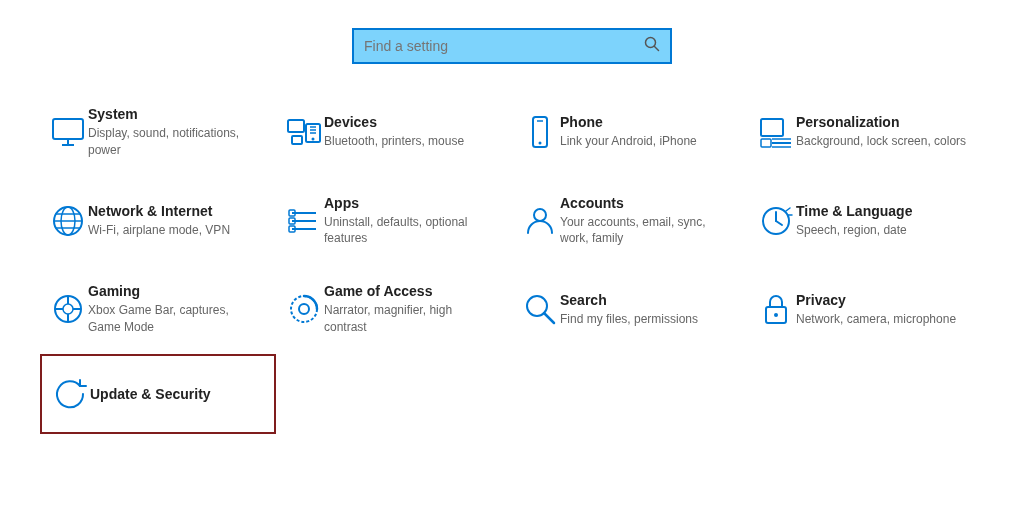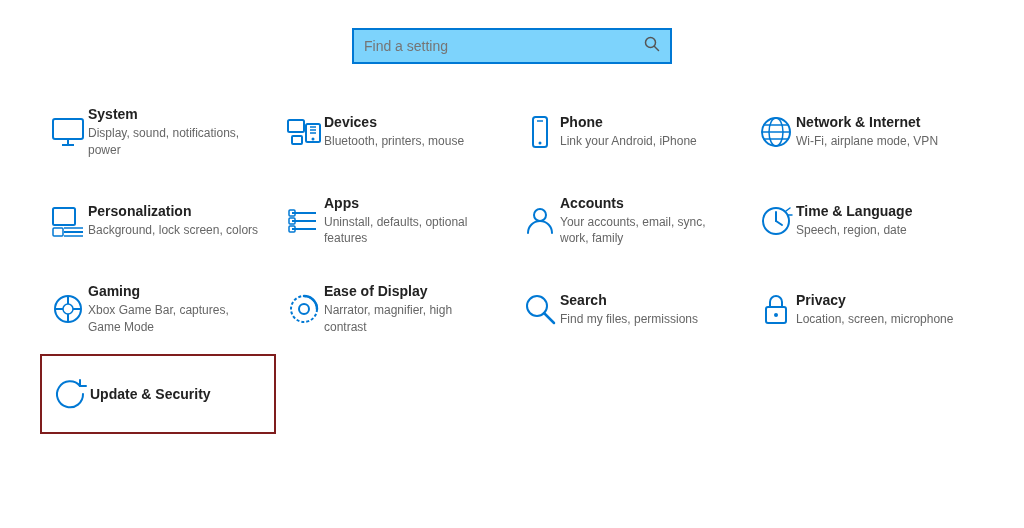--- a/index.html
+++ b/index.html
@@ -145,45 +145,45 @@
     </svg>
     </div>
     <div class="setting-text">
       <span class="setting-title">Phone</span>
       <span class="setting-subtitle">Link your Android, iPhone</span>
     </div>
   </div>
     <div class="setting-item">
     <div class="setting-icon">
       <svg viewBox="0 0 36 36" fill="none" xmlns="http://www.w3.org/2000/svg">
+      <rect x="3" y="5" width="22" height="17" rx="1.5" stroke="#0078d4" stroke-width="2"></rect>
+      <rect x="3" y="25" width="10" height="8" rx="1" stroke="#0078d4" stroke-width="1.5"></rect>
+      <line x1="14" y1="29" x2="33" y2="29" stroke="#0078d4" stroke-width="2"></line>
+      <line x1="14" y1="25" x2="33" y2="25" stroke="#0078d4" stroke-width="1.5"></line>
+      <line x1="14" y1="33" x2="33" y2="33" stroke="#0078d4" stroke-width="1.5"></line>
+    </svg>
+    </div>
+    <div class="setting-text">
+      <span class="setting-title">Personalization</span>
+      <span class="setting-subtitle">Background, lock screen, colors</span>
+    </div>
+  </div>
+    <div class="setting-item">
+    <div class="setting-icon">
+      <svg viewBox="0 0 36 36" fill="none" xmlns="http://www.w3.org/2000/svg">
       <circle cx="18" cy="18" r="14" stroke="#0078d4" stroke-width="2"></circle>
       <ellipse cx="18" cy="18" rx="7" ry="14" stroke="#0078d4" stroke-width="1.5"></ellipse>
       <line x1="4" y1="18" x2="32" y2="18" stroke="#0078d4" stroke-width="1.5"></line>
       <line x1="6" y1="11" x2="30" y2="11" stroke="#0078d4" stroke-width="1.5"></line>
       <line x1="6" y1="25" x2="30" y2="25" stroke="#0078d4" stroke-width="1.5"></line>
     </svg>
     </div>
     <div class="setting-text">
       <span class="setting-title">Network &amp; Internet</span>
       <span class="setting-subtitle">Wi-Fi, airplane mode, VPN</span>
-    </div>
-  </div>
-    <div class="setting-item">
-    <div class="setting-icon">
-      <svg viewBox="0 0 36 36" fill="none" xmlns="http://www.w3.org/2000/svg">
-      <rect x="3" y="5" width="22" height="17" rx="1.5" stroke="#0078d4" stroke-width="2"></rect>
-      <rect x="3" y="25" width="10" height="8" rx="1" stroke="#0078d4" stroke-width="1.5"></rect>
-      <line x1="14" y1="29" x2="33" y2="29" stroke="#0078d4" stroke-width="2"></line>
-      <line x1="14" y1="25" x2="33" y2="25" stroke="#0078d4" stroke-width="1.5"></line>
-      <line x1="14" y1="33" x2="33" y2="33" stroke="#0078d4" stroke-width="1.5"></line>
-    </svg>
-    </div>
-    <div class="setting-text">
-      <span class="setting-title">Personalization</span>
-      <span class="setting-subtitle">Background, lock screen, colors</span>
     </div>
   </div>
     <div class="setting-item">
     <div class="setting-icon">
       <svg viewBox="0 0 36 36" fill="none" xmlns="http://www.w3.org/2000/svg">
       <line x1="6" y1="10" x2="30" y2="10" stroke="#0078d4" stroke-width="2"></line>
       <line x1="6" y1="18" x2="30" y2="18" stroke="#0078d4" stroke-width="2"></line>
       <line x1="6" y1="26" x2="30" y2="26" stroke="#0078d4" stroke-width="2"></line>
       <rect x="3" y="7" width="6" height="6" rx="1" stroke="#0078d4" stroke-width="1.5"></rect>
       <rect x="3" y="15" width="6" height="6" rx="1" stroke="#0078d4" stroke-width="1.5"></rect>
@@ -239,21 +239,21 @@
   </div>
     <div class="setting-item">
     <div class="setting-icon">
       <svg viewBox="0 0 36 36" fill="none" xmlns="http://www.w3.org/2000/svg">
       <circle cx="18" cy="18" r="13" stroke="#0078d4" stroke-width="2" stroke-dasharray="3 2"></circle>
       <circle cx="18" cy="18" r="5" stroke="#0078d4" stroke-width="2"></circle>
       <path d="M18 5 A13 13 0 0 1 31 18" stroke="#0078d4" stroke-width="2.5" stroke-linecap="round"></path>
     </svg>
     </div>
     <div class="setting-text">
-      <span class="setting-title">Ease of Display</span>
+      <span class="setting-title">Game of Access</span>
       <span class="setting-subtitle">Narrator, magnifier, high contrast</span>
     </div>
   </div>
     <div class="setting-item">
     <div class="setting-icon">
       <svg viewBox="0 0 36 36" fill="none" xmlns="http://www.w3.org/2000/svg">
       <circle cx="15" cy="15" r="10" stroke="#0078d4" stroke-width="2"></circle>
       <line x1="22" y1="22" x2="32" y2="32" stroke="#0078d4" stroke-width="2.5" stroke-linecap="round"></line>
     </svg>
     </div>
@@ -265,21 +265,21 @@
     <div class="setting-item">
     <div class="setting-icon">
       <svg viewBox="0 0 36 36" fill="none" xmlns="http://www.w3.org/2000/svg">
       <rect x="8" y="16" width="20" height="16" rx="2" stroke="#0078d4" stroke-width="2"></rect>
       <path d="M12 16V11a6 6 0 0 1 12 0v5" stroke="#0078d4" stroke-width="2" stroke-linecap="round"></path>
       <circle cx="18" cy="24" r="2" fill="#0078d4"></circle>
     </svg>
     </div>
     <div class="setting-text">
       <span class="setting-title">Privacy</span>
-      <span class="setting-subtitle">Location, screen, microphone</span>
+      <span class="setting-subtitle">Network, camera, microphone</span>
     </div>
   </div>
     <div class="setting-item highlighted">
     <div class="setting-icon">
       <svg viewBox="0 0 36 36" fill="none" xmlns="http://www.w3.org/2000/svg">
       <path d="M28 10A13 13 0 1 0 31 18" stroke="#0078d4" stroke-width="2" stroke-linecap="round"></path>
       <polyline points="28,4 28,10 34,10" stroke="#0078d4" stroke-width="2" stroke-linecap="round" stroke-linejoin="round" fill="none"></polyline>
     </svg>
     </div>
     <div class="setting-text">

